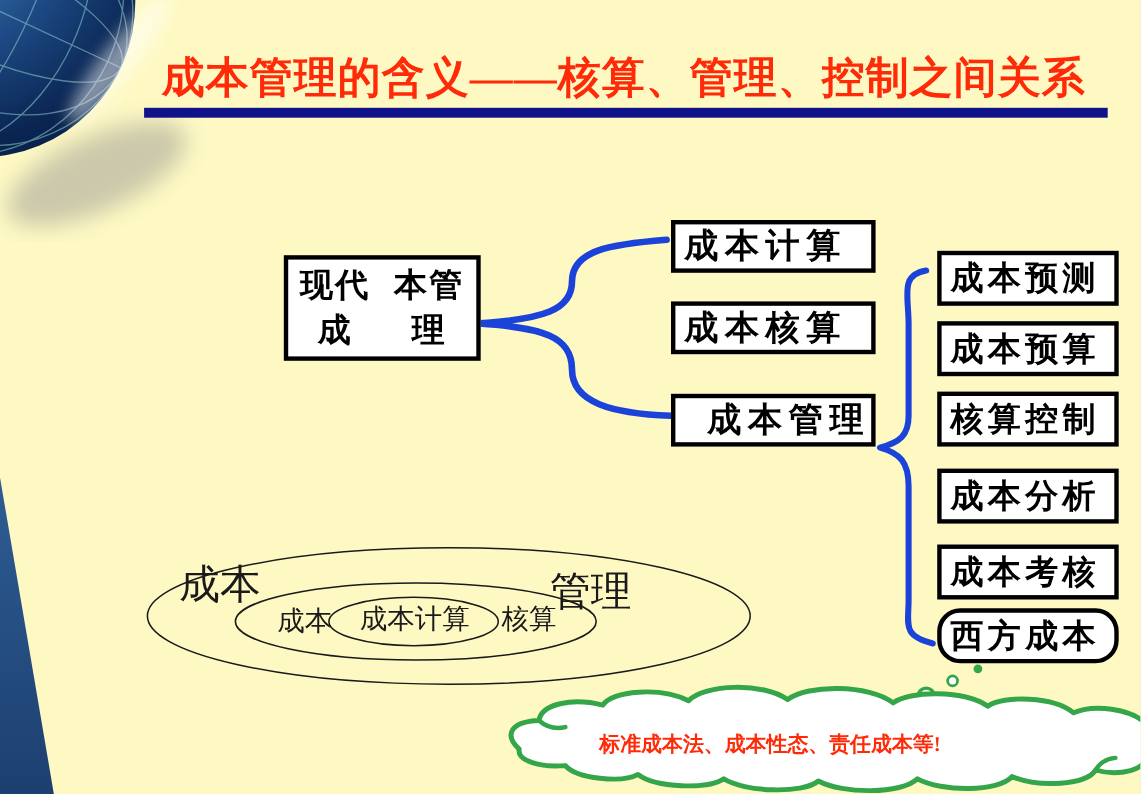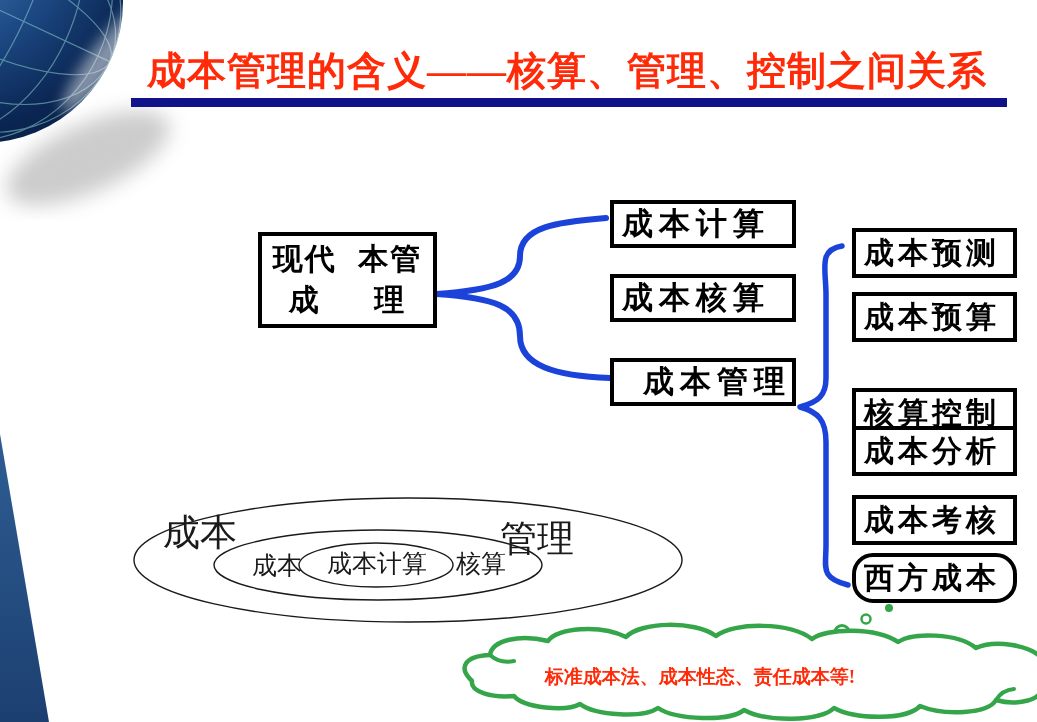--- a/index.html
+++ b/index.html
@@ -1,19 +1,19 @@
 <!DOCTYPE html>
 <html style="--title-red: #ff2a08; --underline-navy: #10128a; --brace-blue: #1b43da; --cloud-green: #35a54a; --box-border: #000000; --wedge-navy: #224a7c; --venn-stroke: #1a1a1a; --globe-blue: #1d4a85;"><head>
 <meta charset="utf-8">
 <style>
   html,body{margin:0;padding:0;background:#e8e8e8;}
   .slide{
     position:relative;
     width:1037px;height:722px;
-    background:#ffffff;
+    background:#fef9c3;
     overflow:hidden;
     font-family:"Liberation Serif","DejaVu Serif",serif;
   }
   .abs{position:absolute;}
   .vector-layer{position:absolute;left:0;top:0;width:1037px;height:722px;pointer-events:none;}
   .slide-title{
     left:147px;top:44px;width:870px;
     font-size:39px;font-weight:700;letter-spacing:1px;
     color:var(--title-red,#ff2a08);
     white-space:nowrap;
@@ -34,21 +34,21 @@
     flex-direction:row;justify-content:space-evenly;
     font-size:30px;letter-spacing:2px;text-align:center;
   }
   .mid-box{left:610px;width:186px;height:48px;font-size:31px;letter-spacing:6px;padding-left:8px;}
   .mid-box.b0{top:200px;}
   .mid-box.b1{top:274px;}
   .mid-box.b2{top:358px;padding-left:29px;}
   .right-box{left:852px;width:165px;height:50px;font-size:30px;letter-spacing:4px;padding-left:8px;}
   .right-box.r0{top:228px;}
   .right-box.r1{top:292px;}
-  .right-box.r2{top:356px;margin-top:32px;}
+  .right-box.r2{top:356px;}
   .right-box.r3{top:426px;}
   .right-box.r4{top:495px;}
   .right-box.r5{top:553px;border-radius:21px;}
   .venn-label{color:#1a1a1a;white-space:nowrap;line-height:1;}
   .venn-big{font-size:37px;}
   .venn-small{font-size:25px;}
   .cloud-text{
     left:470px;top:664px;width:460px;
     text-align:center;font-size:19px;font-weight:700;
     color:var(--title-red,#ff2a08);white-space:nowrap;

